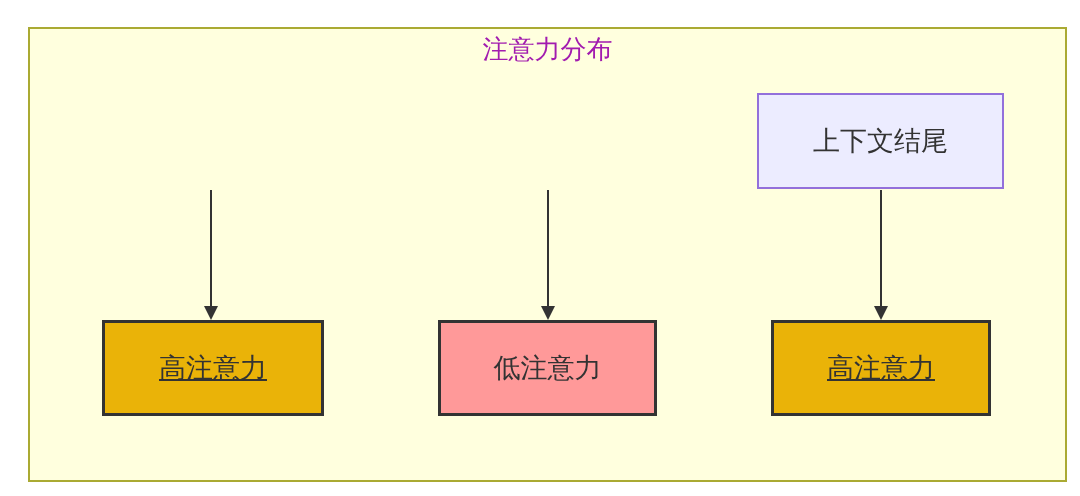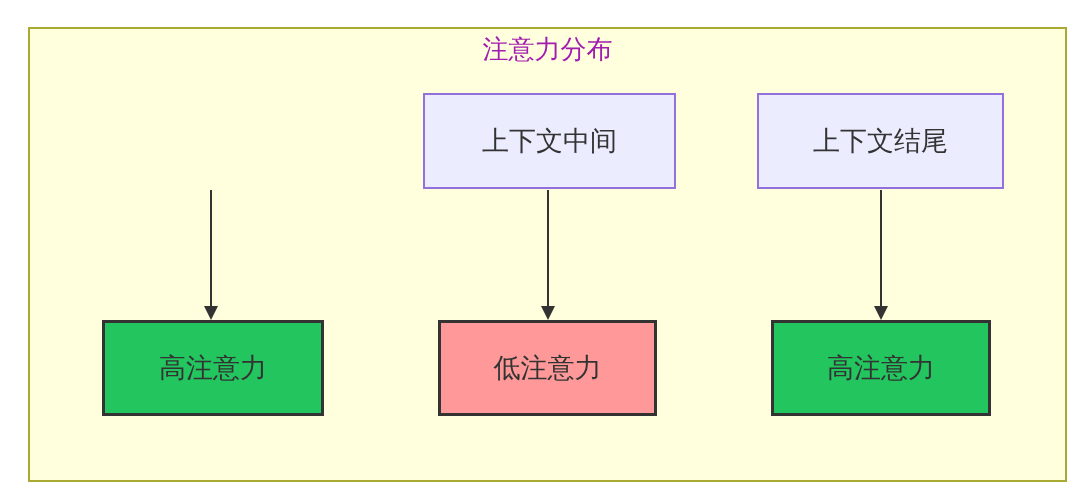--- a/index.html
+++ b/index.html
@@ -47,21 +47,21 @@
     text-align: center;
     white-space: nowrap;
   }
   .node.source {
     background: #ececff;
     border: 2px solid #9370db;
   }
   .node.target {
     border: 3px solid #333333;
   }
-  .node.target.high { background: #22c55e; }
+  .node.target.high { background: #eab308; text-decoration: underline; }
   .node.target.low  { background: #ff9999; }
 
   .node.t1 { left:  86px; top: 93px; width: 240px; height: 96px; }
   .node.t2 { left: 423px; top: 93px; width: 253px; height: 96px; }
   .node.t3 { left: 757px; top: 93px; width: 247px; height: 96px; }
 
   .node.b1 { left: 102px; top: 320px; width: 222px; height: 96px; }
   .node.b2 { left: 438px; top: 320px; width: 219px; height: 96px; }
   .node.b3 { left: 771px; top: 320px; width: 220px; height: 96px; }
 
@@ -95,21 +95,20 @@
 </style>
 </head>
 <body>
 
 <div class="canvas">
 
   <div class="cluster">
     <div class="cluster-title">注意力分布</div>
   </div>
 
-  <div class="node source t2">上下文中间</div>
   <div class="node source t3">上下文结尾</div>
 
   <div class="arrow a1">
     <div class="shaft"></div>
     <div class="head"></div>
   </div>
   <div class="arrow a2">
     <div class="shaft"></div>
     <div class="head"></div>
   </div>

